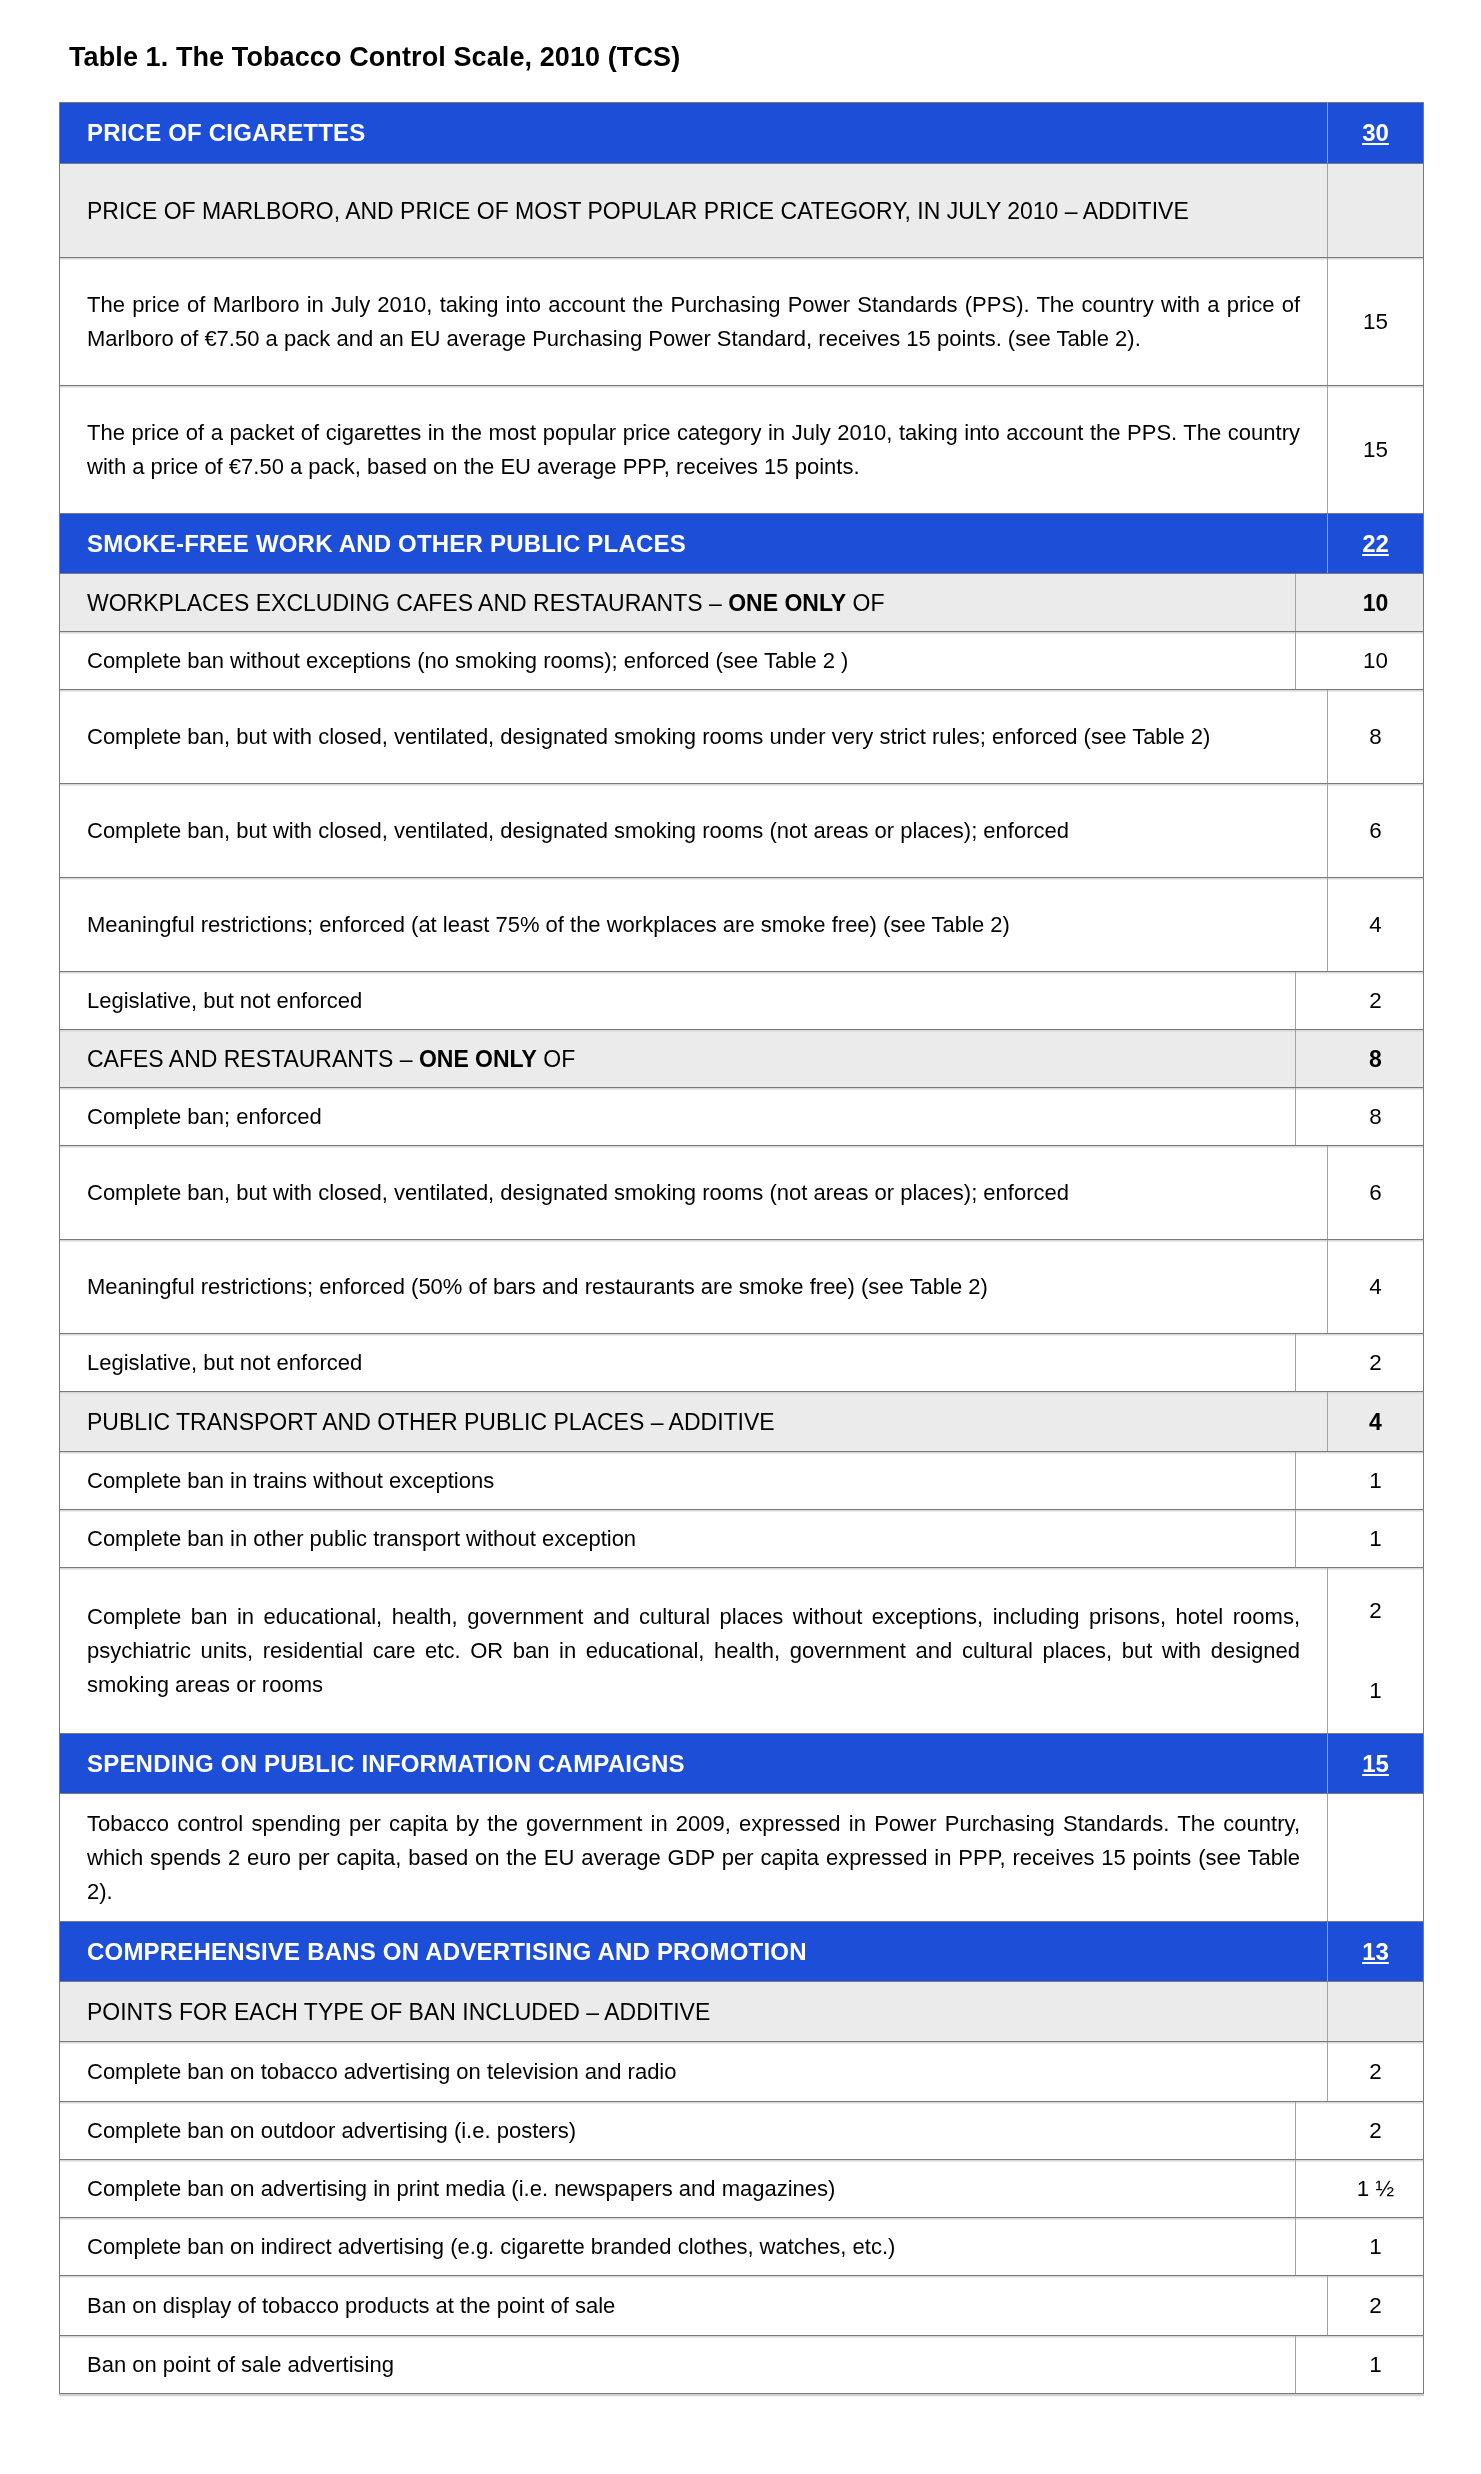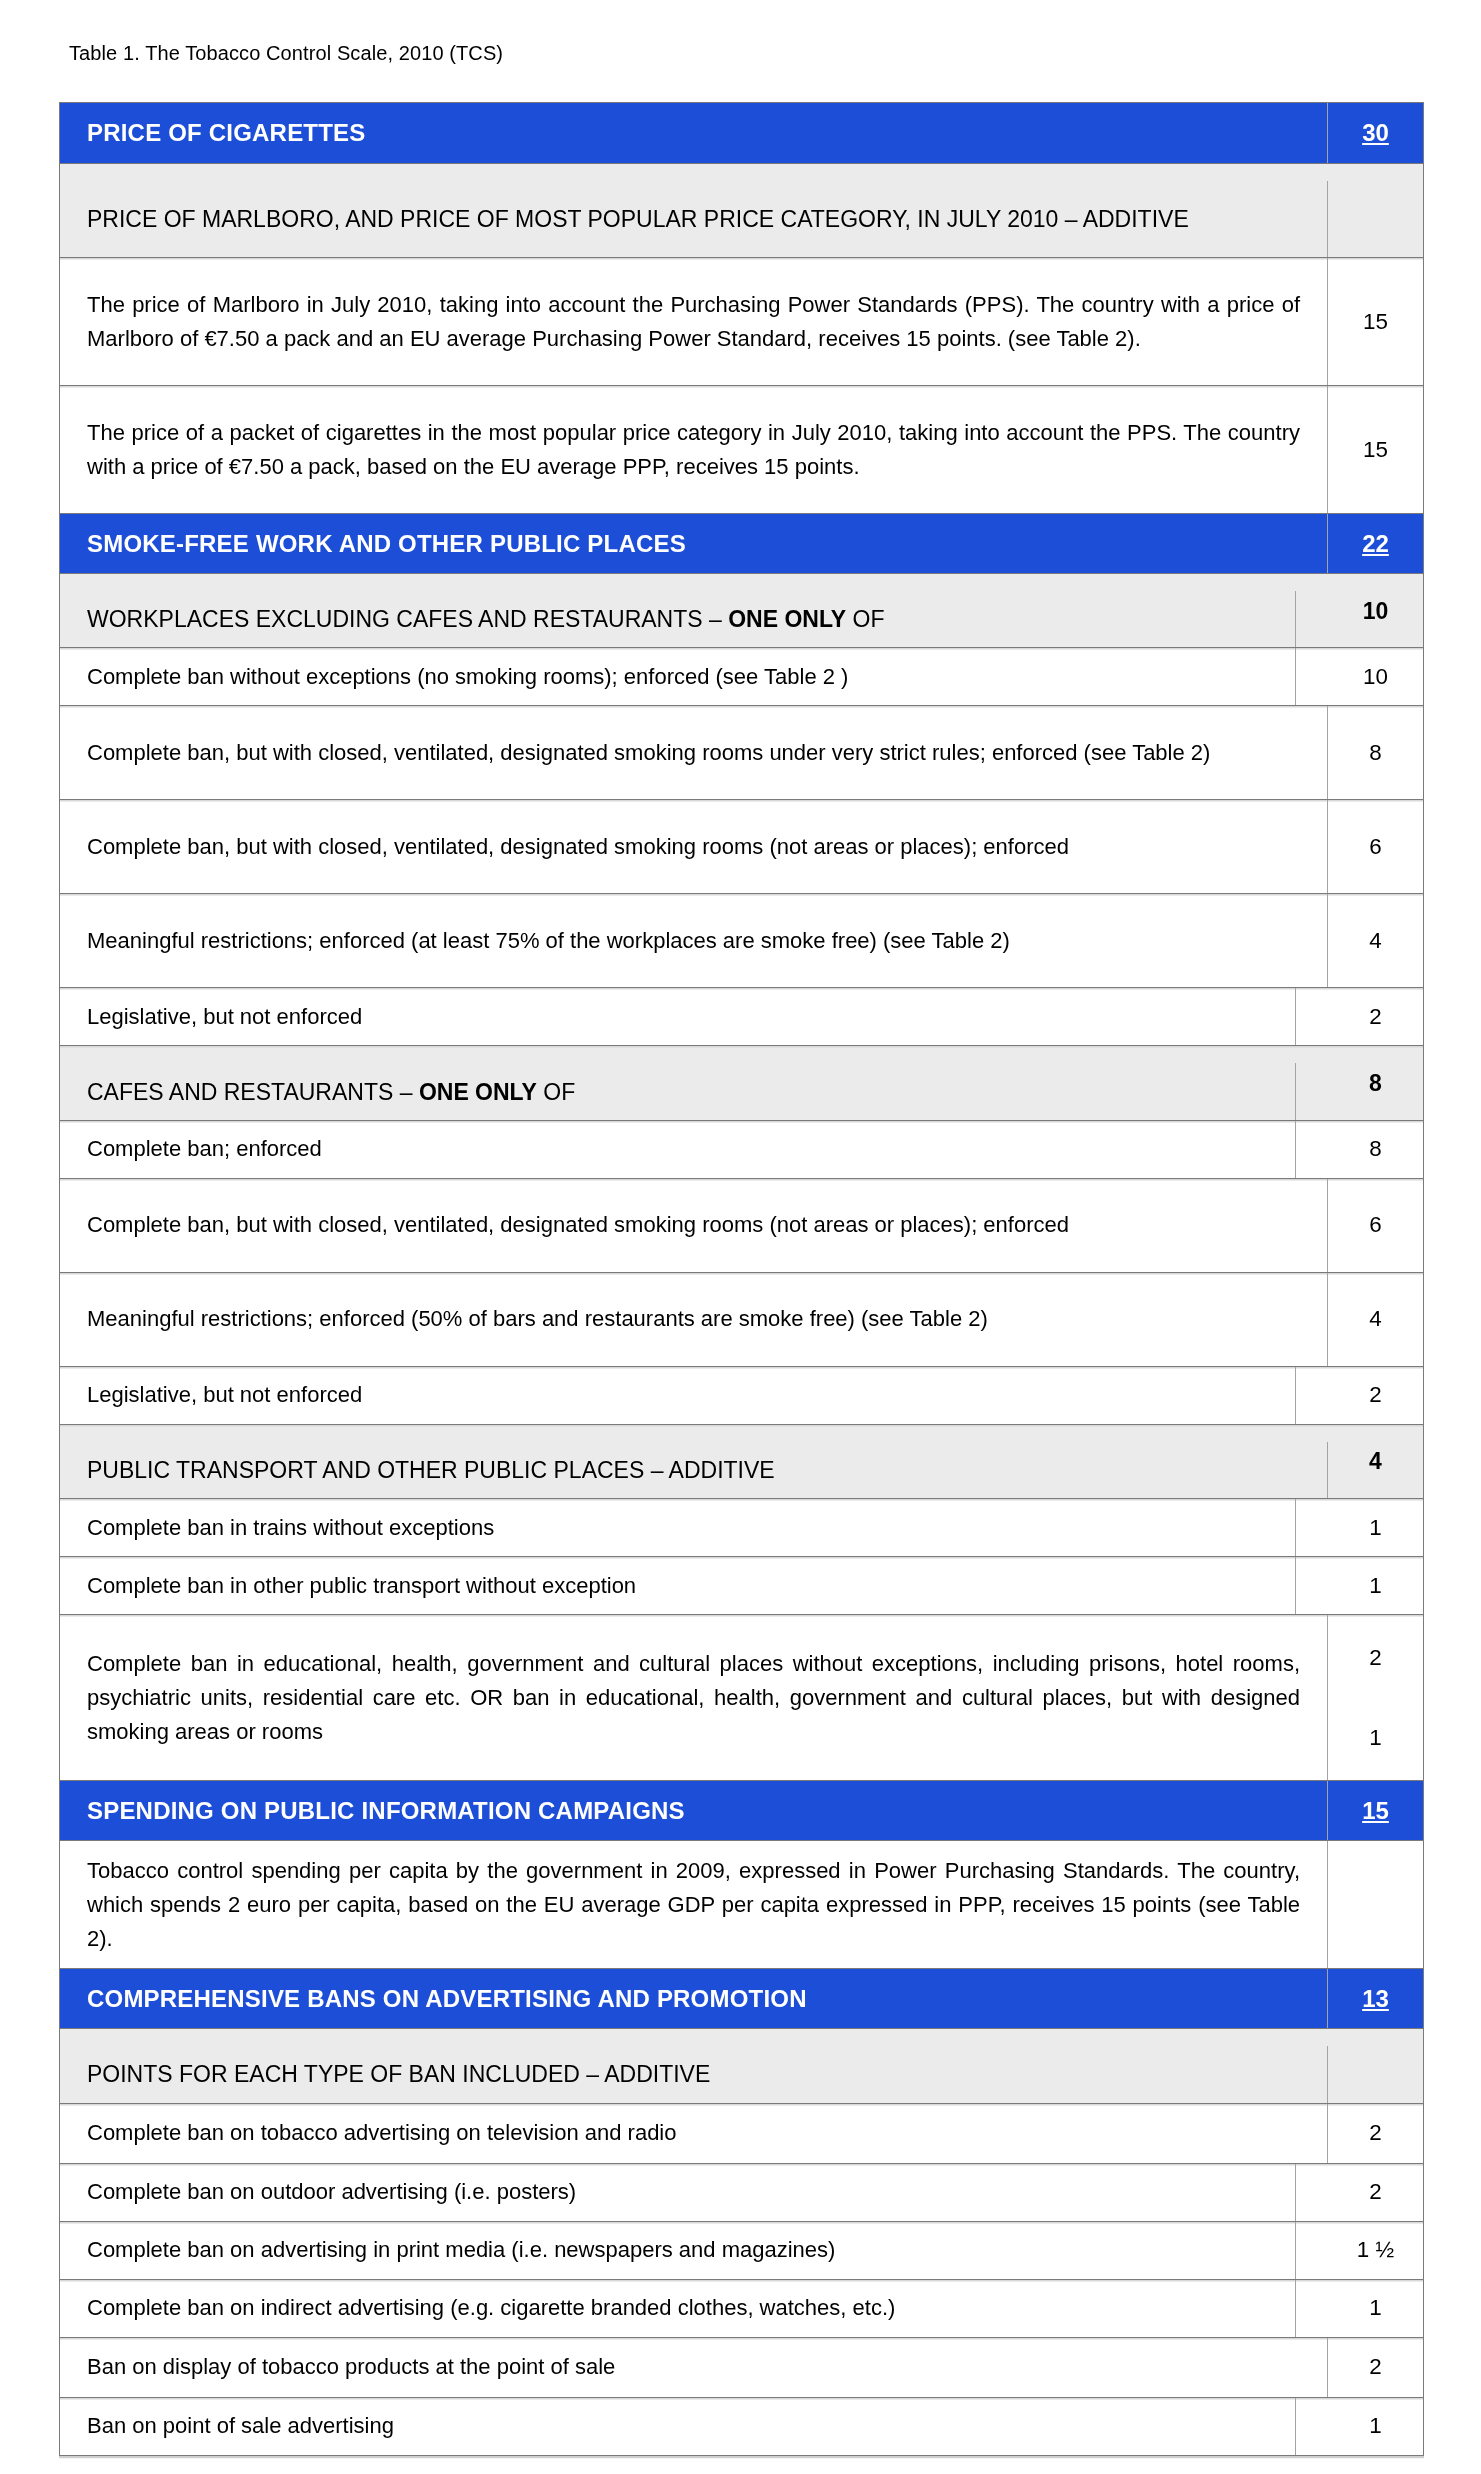--- a/index.html
+++ b/index.html
@@ -4,21 +4,21 @@
 <style>
   html,body{margin:0;padding:0;}
   body{
     width:1482px;height:2475px;background:#ffffff;
     font-family:"Liberation Sans","DejaVu Sans",sans-serif;
     color:#000;
   }
   .page{position:relative;width:1482px;height:2475px;overflow:hidden;}
   .doc-title{
     position:absolute;left:69px;top:42px;margin:0;
-    font-size:20px;font-weight:normal;letter-spacing:0.1px;
+    font-size:27px;font-weight:bold;letter-spacing:0.1px;
   }
   .tbl{
     position:absolute;left:59px;top:102px;width:1365px;
     border:1.5px solid #7a7a7a;box-shadow:0 2.2px 0 #cfcfcf;
     box-sizing:border-box;
   }
   .row{display:flex;box-sizing:border-box;background:#fff;}
   .row + .row{border-top:1.5px solid #7a7a7a;}
   .row:not(.header) + .row:not(.header){box-shadow:inset 0 1.5px 0 #d8d8d8;}
   .desc{
@@ -27,21 +27,21 @@
     font-size:22px;line-height:34px;
   }
   .score{
     flex:0 0 95px;display:flex;flex-direction:column;align-items:center;justify-content:center;
     font-size:22.4px;line-height:34px;box-sizing:border-box;text-align:center;
   }
   .header{background:#1d4ed8;color:#ffffff;}
   .header .desc{font-weight:bold;font-size:24px;letter-spacing:0.2px;}
   .header .score{font-weight:bold;font-size:24px;text-decoration:underline;}
   .sub{background:#ebebeb;}
-  .sub .desc{font-size:23px;margin-top:17px;}
+  .sub .desc{font-size:23px;}
   .sub .score{font-weight:bold;font-size:23px;}
   .item .txt,.sub .txt{text-align:justify;}
   .b{font-weight:bold;}
   .h1{min-height:58px;gap:32px;}
   .h1b{min-height:60px;}
   .h2{min-height:94px;}
   .h3{min-height:128px;}
   .h4{min-height:166px;}
   .score .v2{margin-top:46px;}
 </style>

